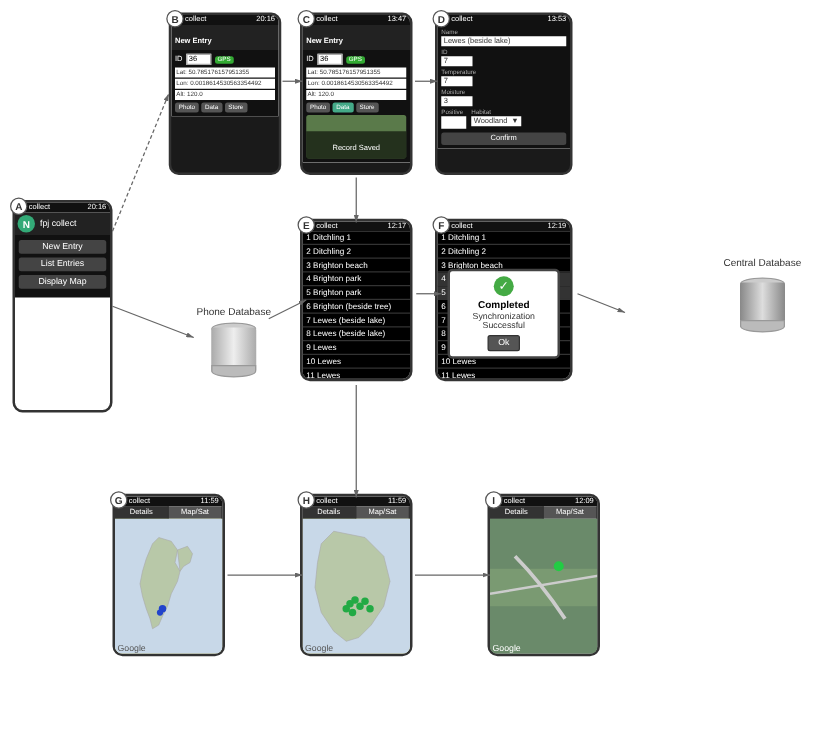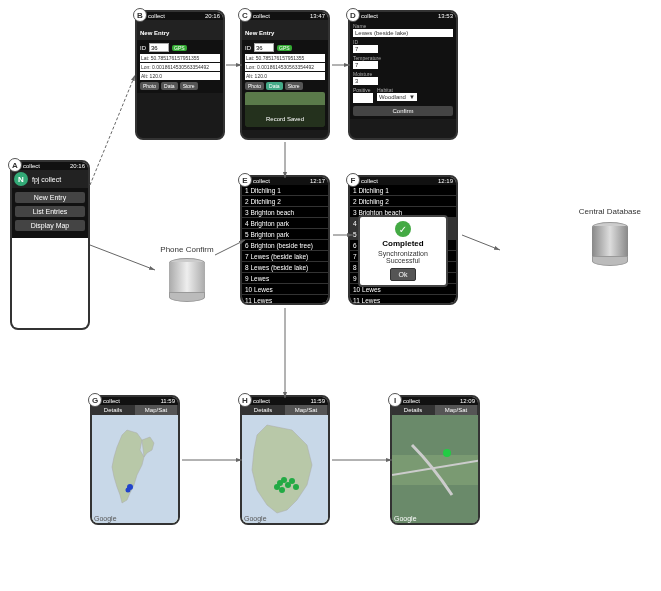--- a/index.html
+++ b/index.html
@@ -334,21 +334,21 @@
     </div>
     <div style="background:#111; padding:4px 3px;">
       <div style="background:#444; color:#fff; font-size:7px; text-align:center; padding:2px; margin-bottom:3px; border-radius:2px;">New Entry</div>
       <div style="background:#444; color:#fff; font-size:7px; text-align:center; padding:2px; margin-bottom:3px; border-radius:2px;">List Entries</div>
       <div style="background:#444; color:#fff; font-size:7px; text-align:center; padding:2px; margin-bottom:3px; border-radius:2px;">Display Map</div>
     </div>
   </div>
 </div>
 
 <div class="phone-db-label" style="left:152px; top:245px; width:70px;">
-  <span>Phone Confirm</span>
+  <span>Phone Database</span>
   <div class="db-cylinder" style="margin-top:4px;">
     <div class="db-top"></div>
     <div class="db-body"></div>
     <div class="db-bottom"></div>
   </div>
 </div>
 
 <div class="central-db">
   <span style="font-size:8px; color:#333;">Central Database</span>
   <div class="db-cylinder" style="margin-top:4px;">

